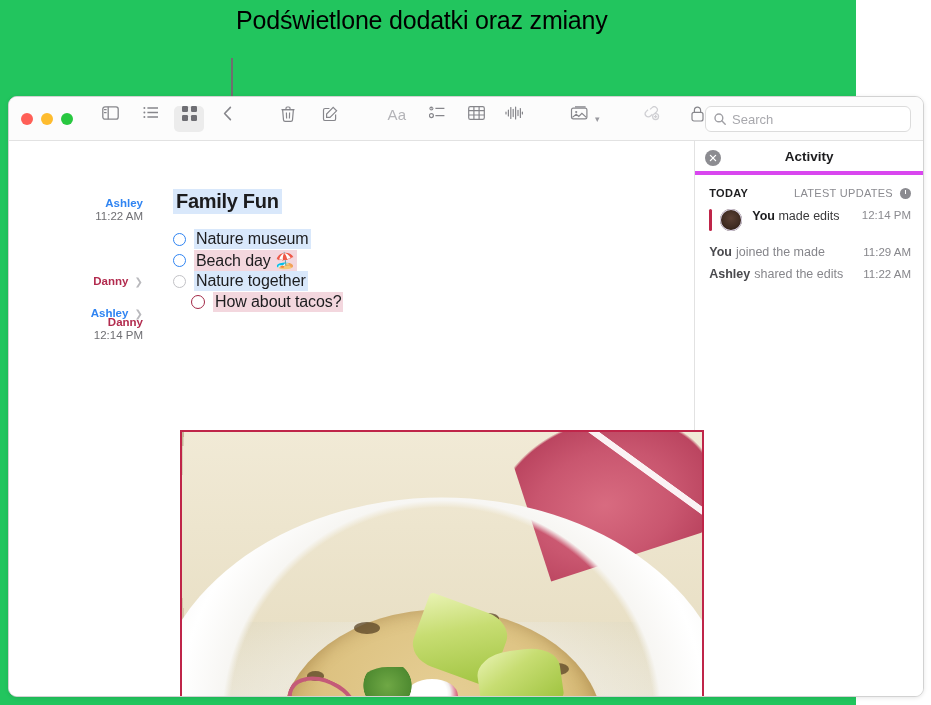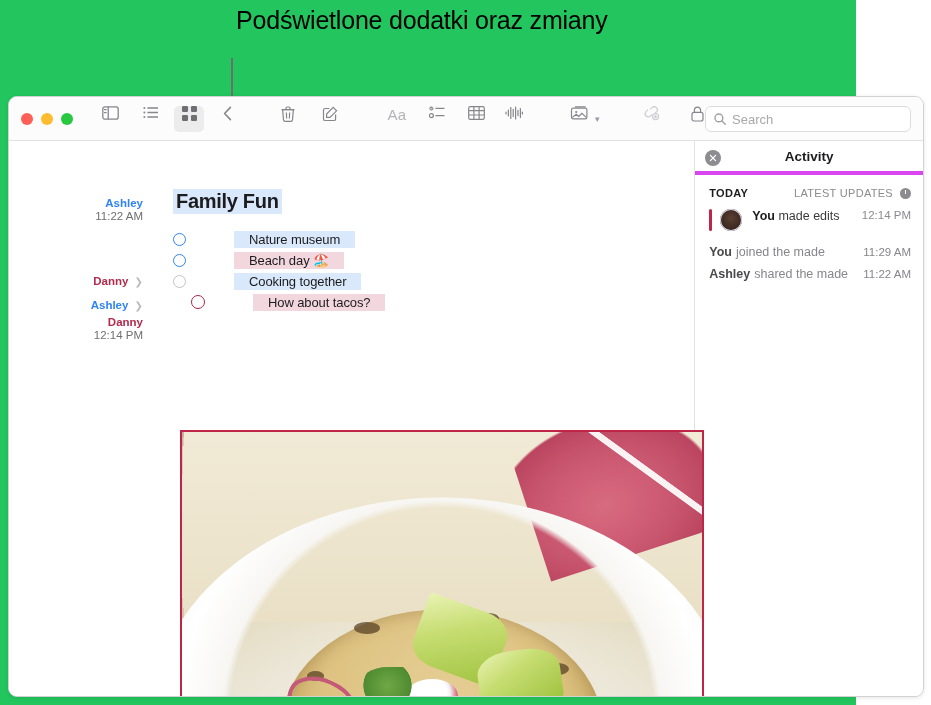--- a/index.html
+++ b/index.html
@@ -127,21 +127,21 @@
   .ck-row.indent { padding-left: 18px; }
   .ck-box {
     width: 13px; height: 13px;
     border: 1.6px solid #c2c2c6;
     border-radius: 50%;
     flex: none;
     margin-right: 8px;
   }
   .ck-box.blue { border-color: #2f84f2; }
   .ck-box.crimson { border-color: #a32846; width: 14px; height: 14px; }
-  .ck-lbl { font-size: 13px; color: #1c1c1e; padding: 1px 15px; letter-spacing: -0.1px; margin-left: 40px; }
+  .ck-lbl { font-size: 16px; color: #1c1c1e; padding: 1px 2px; letter-spacing: -0.1px; }
   .hl-blue { background: #d9e8fb; }
   .hl-pink { background: #f3d7de; }
 
   
   .photo {
     position: absolute;
     left: 171px; top: 289px;
     width: 524px; height: 416px;
     border: 2px solid #bf2549;
     overflow: hidden;
@@ -446,21 +446,21 @@
 
         <div class="gutter">
           <div class="attr" style="top:56px">
             <span class="nm-ashley">Ashley</span>
             <span class="time">11:22 AM</span>
           </div>
           <div class="attr" style="top:134px">
             <span class="nm-danny">Danny</span>
             <span class="arrow">❯</span>
           </div>
-          <div class="attr" style="top:158px">
+          <div class="attr" style="top:166px">
             <span class="nm-ashley">Ashley</span>
             <span class="arrow">❯</span>
           </div>
           <div class="attr" style="top:175px">
             <span class="nm-danny">Danny</span>
             <span class="time">12:14 PM</span>
           </div>
         </div>
 
         <div class="note-title">Family Fun</div>
@@ -469,21 +469,21 @@
           <div class="ck-row">
             <div class="ck-box blue"></div>
             <span class="ck-lbl hl-blue">Nature museum</span>
           </div>
           <div class="ck-row">
             <div class="ck-box blue"></div>
             <span class="ck-lbl hl-pink">Beach day 🏖️</span>
           </div>
           <div class="ck-row">
             <div class="ck-box"></div>
-            <span class="ck-lbl hl-blue">Cooking together</span>
+            <span class="ck-lbl hl-blue">Nature together</span>
           </div>
           <div class="ck-row indent">
             <div class="ck-box crimson"></div>
             <span class="ck-lbl hl-pink">How about tacos?</span>
           </div>
         </div>
 
         <div class="photo">
           <div class="bg"></div>
           <div class="marble"></div>
@@ -533,19 +533,19 @@
           <span class="act-time">12:14 PM</span>
         </div>
 
         <div class="act-row">
           <b>You</b>
           <span>joined the made</span>
           <span class="t">11:29 AM</span>
         </div>
         <div class="act-row">
           <b>Ashley</b>
-          <span>shared the made</span>
+          <span>shared the edits</span>
           <span class="t">11:22 AM</span>
         </div>
       </div>
     </div>
   </div>
 </div>
 
 </body></html>

